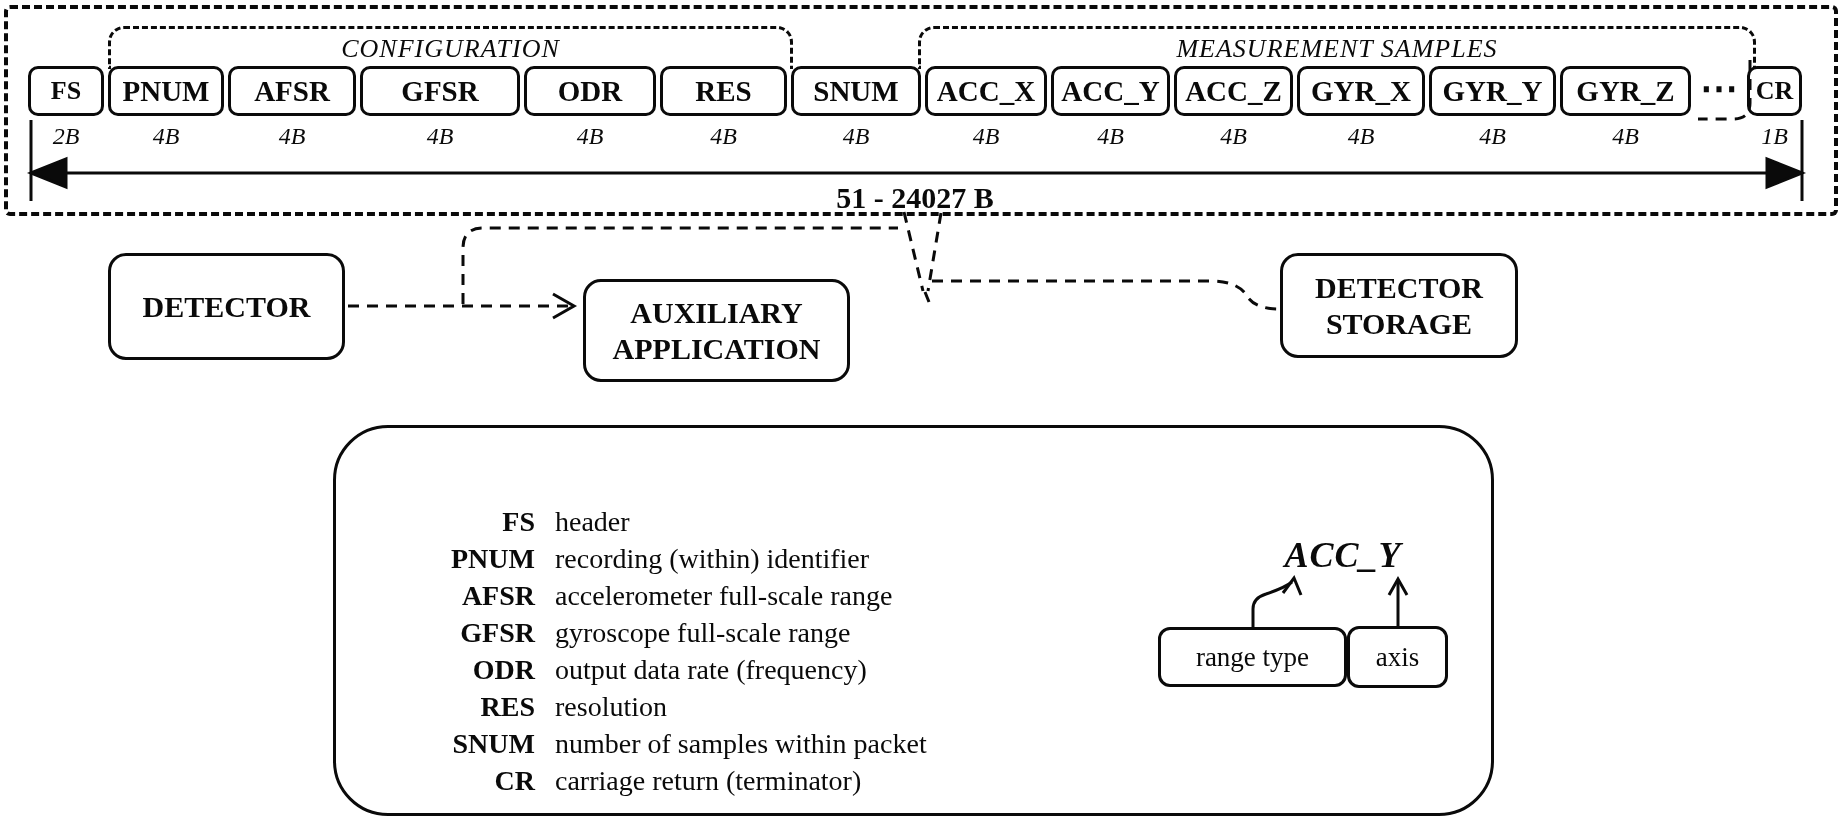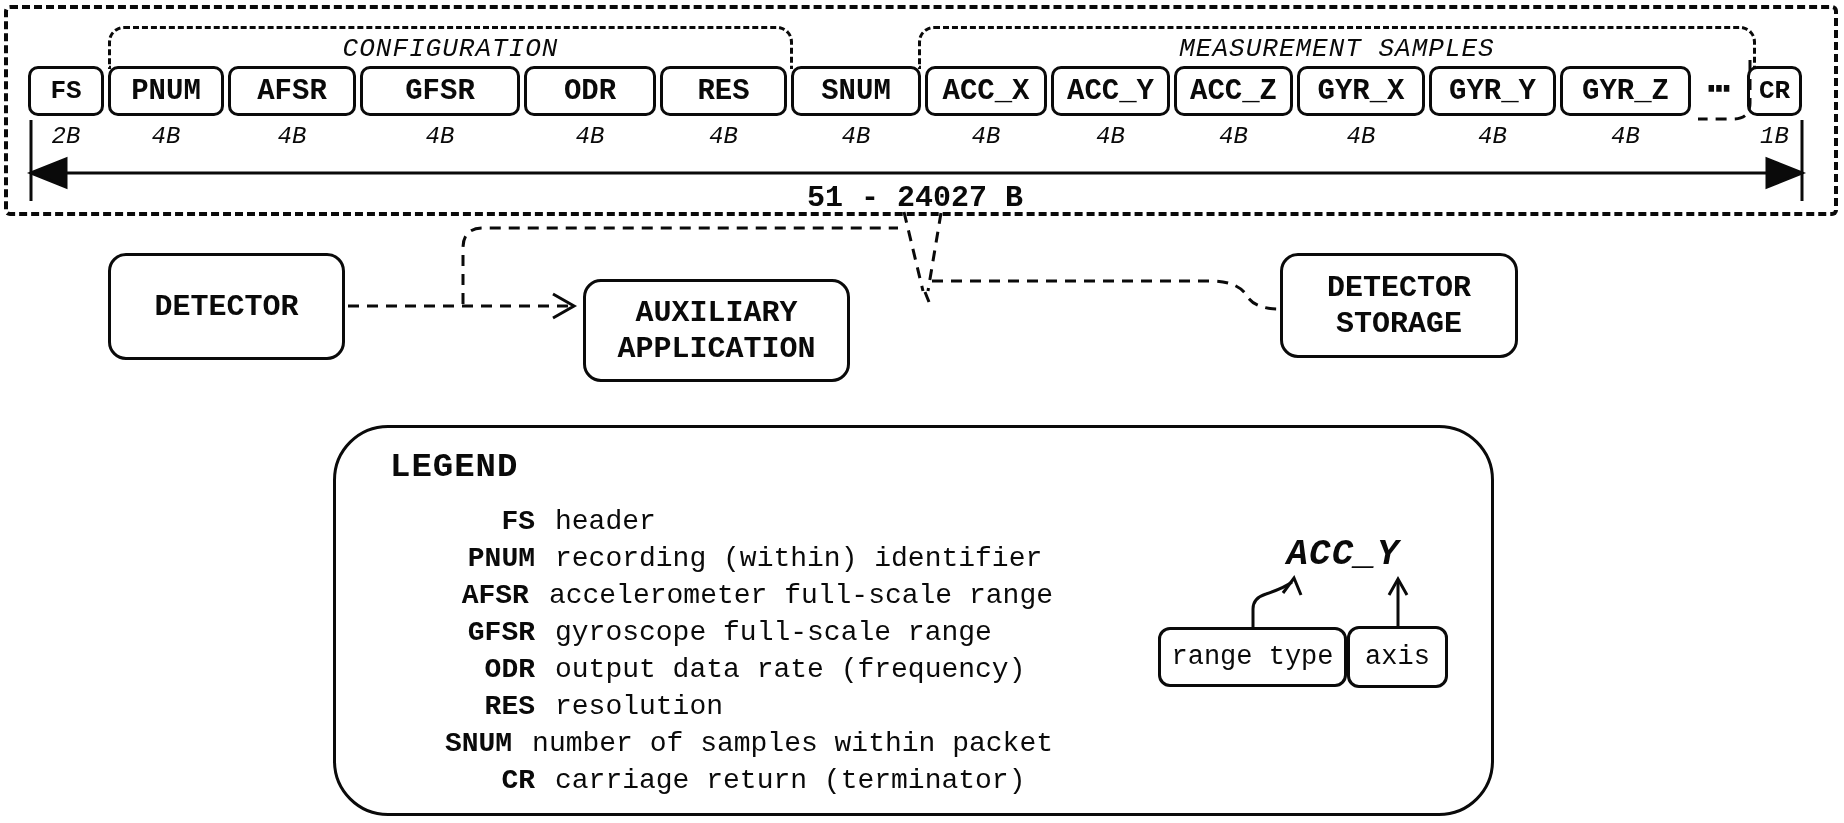--- a/index.html
+++ b/index.html
@@ -1,18 +1,18 @@
 <!DOCTYPE html>
 <html><head>
 <meta charset="utf-8">
 <style>
   html,body{margin:0;padding:0;background:#fff;}
   #canvas{
     position:relative;width:1844px;height:823px;background:#fff;overflow:hidden;
-    font-family:Liberation Mono, monospace;color:#0a0a0a;
+    font-family:Liberation Serif, serif;color:#0a0a0a;
   }
   .abs{position:absolute;}
   
   #packet-outline{
     left:4px;top:5px;width:1826px;height:203px;
     border:4px dashed #0a0a0a;border-radius:6px;
   }
   
   .bracket{
     border-top:3px dashed #0a0a0a;border-left:3px dashed #0a0a0a;border-right:3px dashed #0a0a0a;
@@ -145,21 +145,20 @@
 
   <div class="abs" id="size-label">51 - 24027 B</div>
 
   <div class="abs node" id="node-detector">DETECTOR</div>
   <div class="abs node" id="node-aux">AUXILIARY
 APPLICATION</div>
   <div class="abs node" id="node-storage">DETECTOR
 STORAGE</div>
 
   <div class="abs" id="legend-box"></div>
-  <div class="abs" id="legend-title">LEGEND</div>
   <div class="abs" id="legend-rows">
       <div class="lrow">
         <div class="lterm">FS</div>
         <div class="ldesc">header</div>
       </div>
       <div class="lrow">
         <div class="lterm">PNUM</div>
         <div class="ldesc">recording (within) identifier</div>
       </div>
       <div class="lrow">

